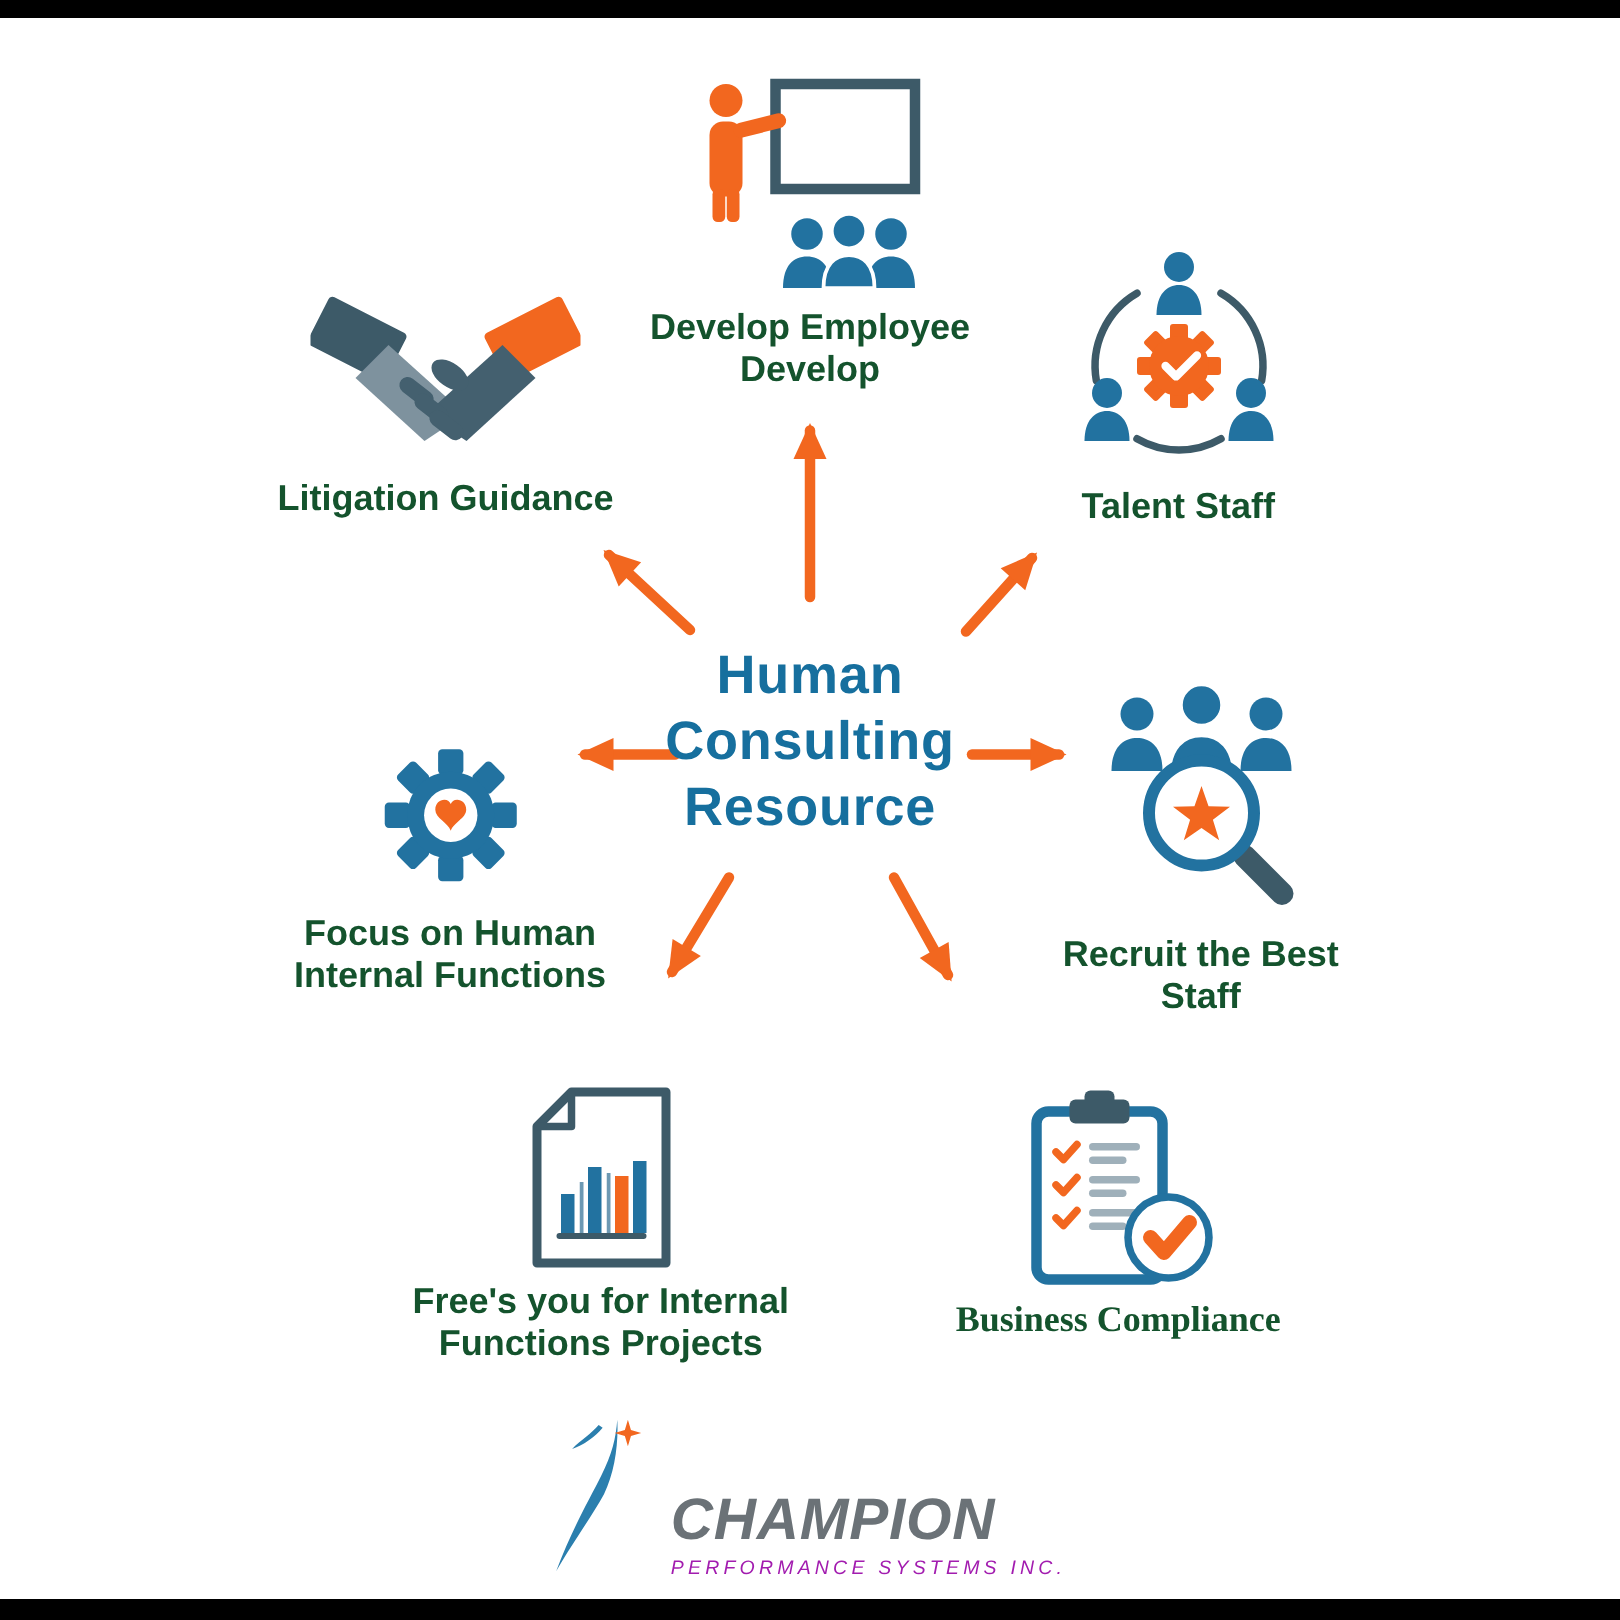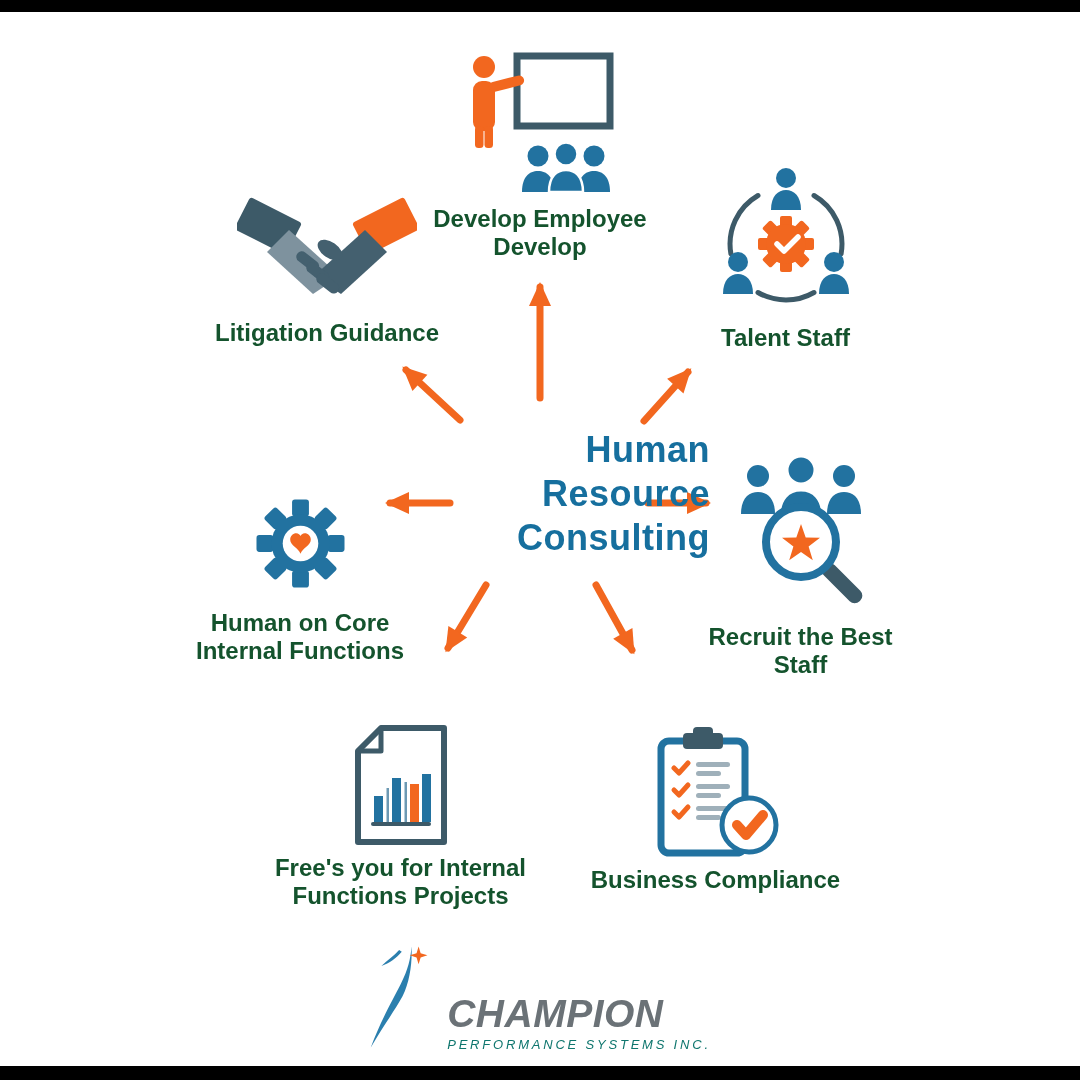--- a/index.html
+++ b/index.html
@@ -5,47 +5,47 @@
   html,body{margin:0;padding:0;background:#ffffff;}
   .canvas{
     position:relative;width:1080px;height:1080px;background:#ffffff;overflow:hidden;
     font-family:"Liberation Sans", sans-serif;
   }
   .letterbox{position:absolute;left:0;width:1080px;background:#000000;}
   .letterbox.top{top:0;height:12px;}
   .letterbox.bottom{bottom:0;height:14px;}
   .arrows{position:absolute;left:0;top:0;width:1080px;height:1080px;pointer-events:none;}
   .center-title{
-    position:absolute;left:370px;top:428px;width:340px;text-align:right;
+    position:absolute;left:370px;top:428px;width:340px;text-align:center;
     font-size:36px;font-weight:bold;line-height:44px;color:#166f9e;letter-spacing:0.5px;
   }
   .node{position:absolute;text-align:center;}
   .node .icon{display:block;margin:0 auto;}
   .node .label{
     margin-top:8px;font-size:24px;font-weight:bold;line-height:28px;color:#14532d;
   }
-  .n-litigation{left:162px;top:196px;width:330px;}
+  .n-litigation{left:132px;top:196px;width:330px;}
   .n-training{left:410px;top:52px;width:260px;}
   .n-develop-staff{left:658px;top:166px;width:255px;}
   .n-focus-core{left:155px;top:492px;width:290px;}
   .n-focus-core .label{margin-top:14px;}
   .n-recruit{left:648px;top:450px;width:305px;}
   .n-frees{left:248px;top:724px;width:305px;}
-  .n-compliance{left:558px;top:726px;width:315px;}
+  .n-compliance{left:588px;top:726px;width:315px;font-family:Liberation Serif, serif;}
   .n-compliance .label{margin-top:4px;}
   .footer{
     position:absolute;left:0;top:942px;width:1080px;
     display:flex;justify-content:center;align-items:flex-end;gap:16px;
   }
   .footer .brand-text{padding-top:28px;text-align:left;}
   .brand-name{
     font-size:39px;font-weight:bold;font-style:italic;color:#6b7277;letter-spacing:0.5px;line-height:40px;
   }
   .brand-tagline{
-    font-size:13px;font-style:italic;color:#0f766e;letter-spacing:2.8px;margin-top:3px;
+    font-size:13px;font-style:italic;color:#a21caf;letter-spacing:2.8px;margin-top:3px;
   }
 </style>
 </head>
 <body>
 
 <div class="canvas">
 
   <div class="letterbox top"></div>
   <div class="letterbox bottom"></div>
 
@@ -61,22 +61,22 @@
       <line x1="644" y1="421" x2="688" y2="372" marker-end="url(#ah)"></line>
       <line x1="450" y1="503" x2="390" y2="503" marker-end="url(#ah)"></line>
       <line x1="648" y1="503" x2="706" y2="503" marker-end="url(#ah)"></line>
       <line x1="486" y1="585" x2="448" y2="648" marker-end="url(#ah)"></line>
       <line x1="596" y1="585" x2="632" y2="650" marker-end="url(#ah)"></line>
     </g>
   </svg>
 
   <div class="center-title">
     <div>Human</div>
+    <div>Consulting</div>
     <div>Resource</div>
-    <div>Consulting</div>
   </div>
 
   <div class="node n-litigation">
     <svg class="icon" viewBox="0 0 180 115" width="180" height="115">
       <rect x="2" y="12" width="58" height="36" rx="3" fill="#3d5a68" transform="rotate(27 31 30)"></rect>
       <rect x="120" y="12" width="58" height="36" rx="3" fill="#f2671f" transform="rotate(-27 149 30)"></rect>
       <path d="M52 34 L30 56 L76 98 L103 80 Z" fill="#7e929e"></path>
       <path d="M128 34 L150 56 L104 98 L77 80 Z" fill="#44606f"></path>
       <g fill="#44606f">
         <rect x="58" y="60" width="26" height="11" rx="5.5" transform="rotate(38 71 65)"></rect>
@@ -160,21 +160,21 @@
         <rect x="46" y="8" width="18" height="18" rx="3" transform="rotate(180 55 55)"></rect>
         <rect x="46" y="8" width="18" height="18" rx="3" transform="rotate(225 55 55)"></rect>
         <rect x="46" y="8" width="18" height="18" rx="3" transform="rotate(270 55 55)"></rect>
         <rect x="46" y="8" width="18" height="18" rx="3" transform="rotate(315 55 55)"></rect>
         <circle cx="55" cy="55" r="31"></circle>
       </g>
       <circle cx="55" cy="55" r="19" fill="#ffffff"></circle>
       <path transform="translate(55 57)" d="M0,9 C-2,3 -11,0 -11,-6 C-11,-10.5 -7.8,-13 -4.6,-13 C-2.2,-13 -0.6,-11.5 0,-10 C0.6,-11.5 2.2,-13 4.6,-13 C7.8,-13 11,-10.5 11,-6 C11,0 2,3 0,9 Z" fill="#f2671f"></path>
     </svg>
     <div class="label">
-      <div>Human on Core</div>
+      <div>Focus on Human</div>
       <div>Internal Functions</div>
     </div>
   </div>
 
   <div class="node n-recruit">
     <svg class="icon" viewBox="0 0 160 165" width="160" height="165">
       <g fill="#2272a0">
         <circle cx="37" cy="26" r="11"></circle>
         <path d="M20 64 c0,-16 8,-22 17,-22 c9,0 17,6 17,22 z"></path>
         <circle cx="123" cy="26" r="11"></circle>

